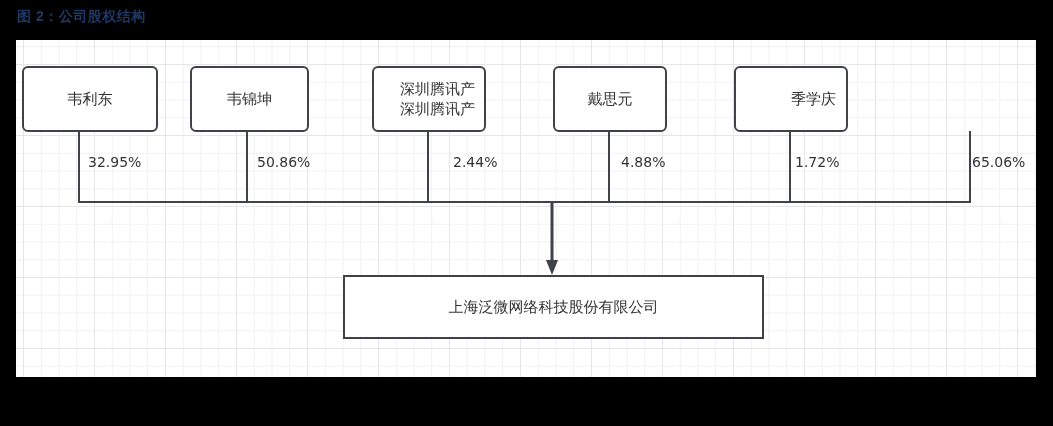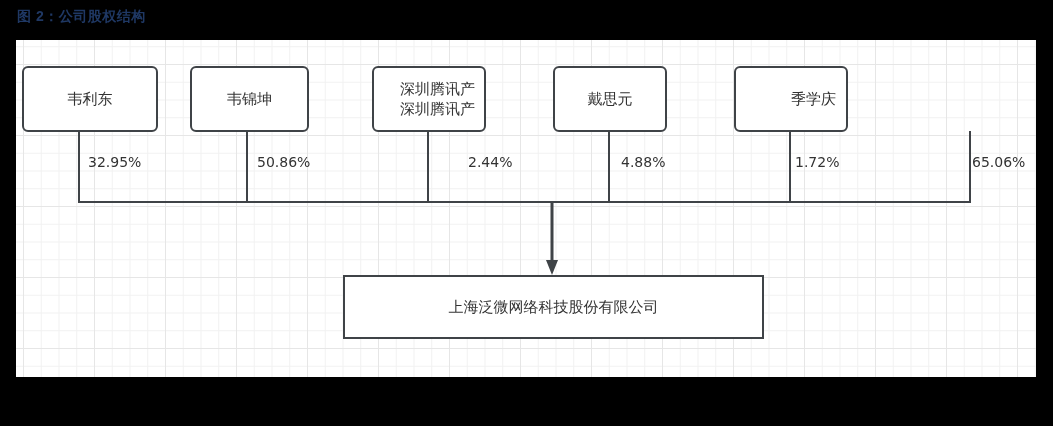--- a/index.html
+++ b/index.html
@@ -71,21 +71,21 @@
   </div>
   <div class="box" style="left:537px; top:26px; width:114px; height:66px;">
     <span>戴思元</span>
   </div>
   <div class="box" style="left:718px; top:26px; width:114px; height:66px;padding-left:45px;">
     <span>季学庆</span>
   </div>
 
   <div class="pct" style="left:72px; top:113px;">32.95%</div>
   <div class="pct" style="left:241px; top:113px;">50.86%</div>
-  <div class="pct" style="left:452px; top:113px;">2.44%</div>
+  <div class="pct" style="left:437px; top:113px;">2.44%</div>
   <div class="pct" style="left:605px; top:113px;">4.88%</div>
   <div class="pct" style="left:779px; top:113px;">1.72%</div>
   <div class="pct" style="left:956px; top:113px;">65.06%</div>
 
   <div class="box company" style="left:327px; top:235px; width:421px; height:64px;align-items:center;">
     <span>上海泛微网络科技股份有限公司</span>
   </div>
 </div>
 
 </body></html>

